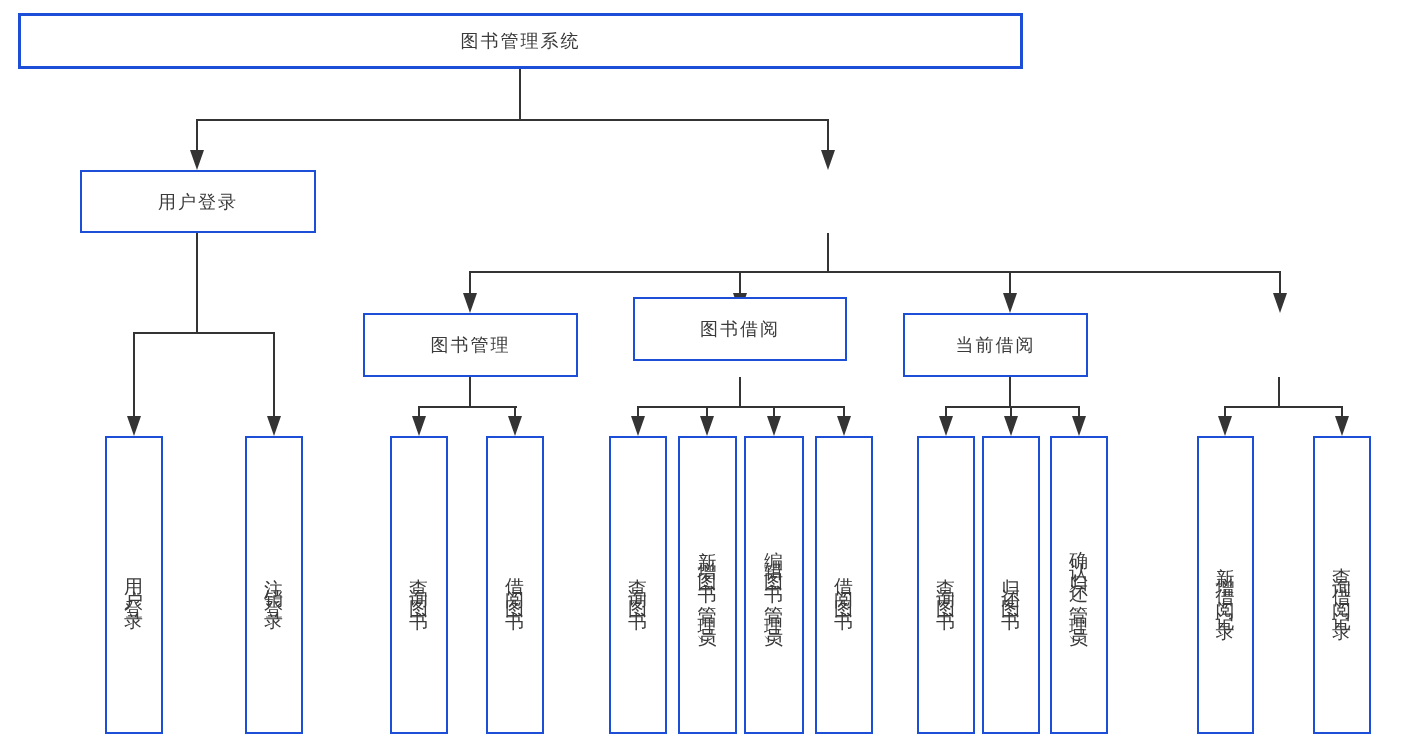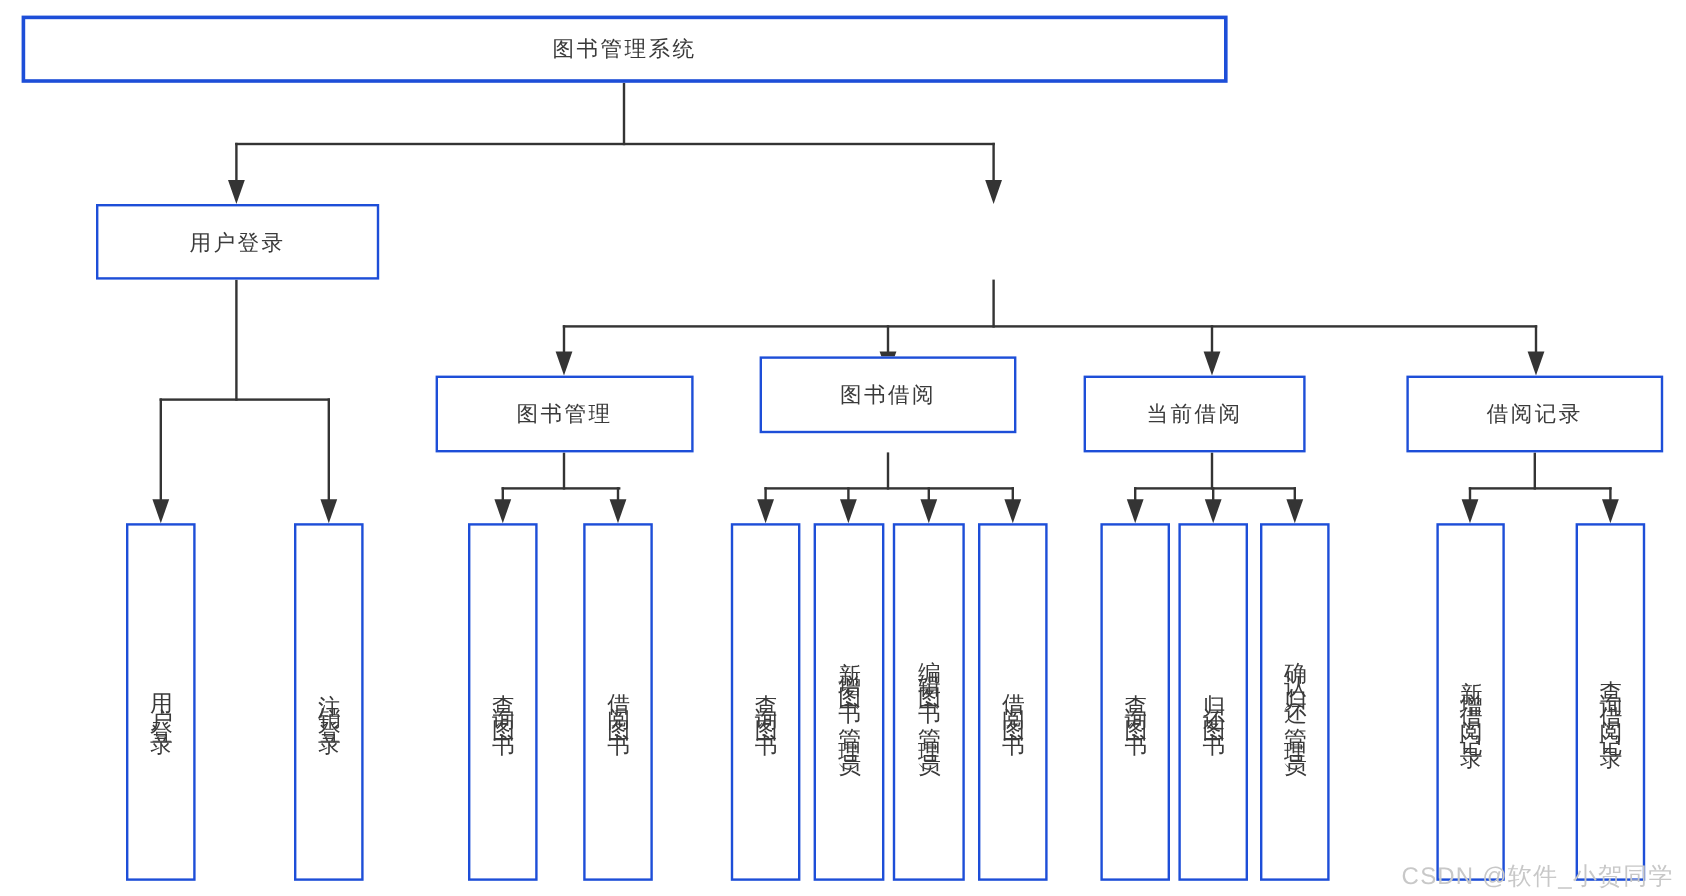--- a/index.html
+++ b/index.html
@@ -104,35 +104,33 @@
     <div class="ar" style="left:1335px;top:416px;"></div>
   </div>
 
   <div class="box hbox" id="n-root">图书管理系统</div>
 
   <div class="box hbox" id="n-l1-0">用户登录</div>
 
   <div class="box hbox" id="n-l2-0">图书管理</div>
   <div class="box hbox" id="n-l2-1">图书借阅</div>
   <div class="box hbox" id="n-l2-2">当前借阅</div>
-  <div class="box hbox" id="n-l2-3">借阅记录</div>
 
   <div class="box vbox leaf" id="n-a0">用户登录</div>
   <div class="box vbox leaf" id="n-a1">注销登录</div>
 
   <div class="box vbox leaf" id="n-b0">查询图书</div>
   <div class="box vbox leaf" id="n-b1">借阅图书</div>
 
   <div class="box vbox leaf" id="n-c0">查询图书</div>
   <div class="box vbox leaf" id="n-c1">新增图书（管理员）</div>
   <div class="box vbox leaf" id="n-c2">编辑图书（管理员）</div>
   <div class="box vbox leaf" id="n-c3">借阅图书</div>
 
   <div class="box vbox leaf" id="n-d0">查询图书</div>
   <div class="box vbox leaf" id="n-d1">归还图书</div>
   <div class="box vbox leaf" id="n-d2">确认归还（管理员）</div>
 
   <div class="box vbox leaf" id="n-e0">新增借阅记录</div>
   <div class="box vbox leaf" id="n-e1">查询借阅记录</div>
 
-  <div id="watermark">CSDN @软件_小贺同学</div>
 
 </div>
 
 </body></html>

